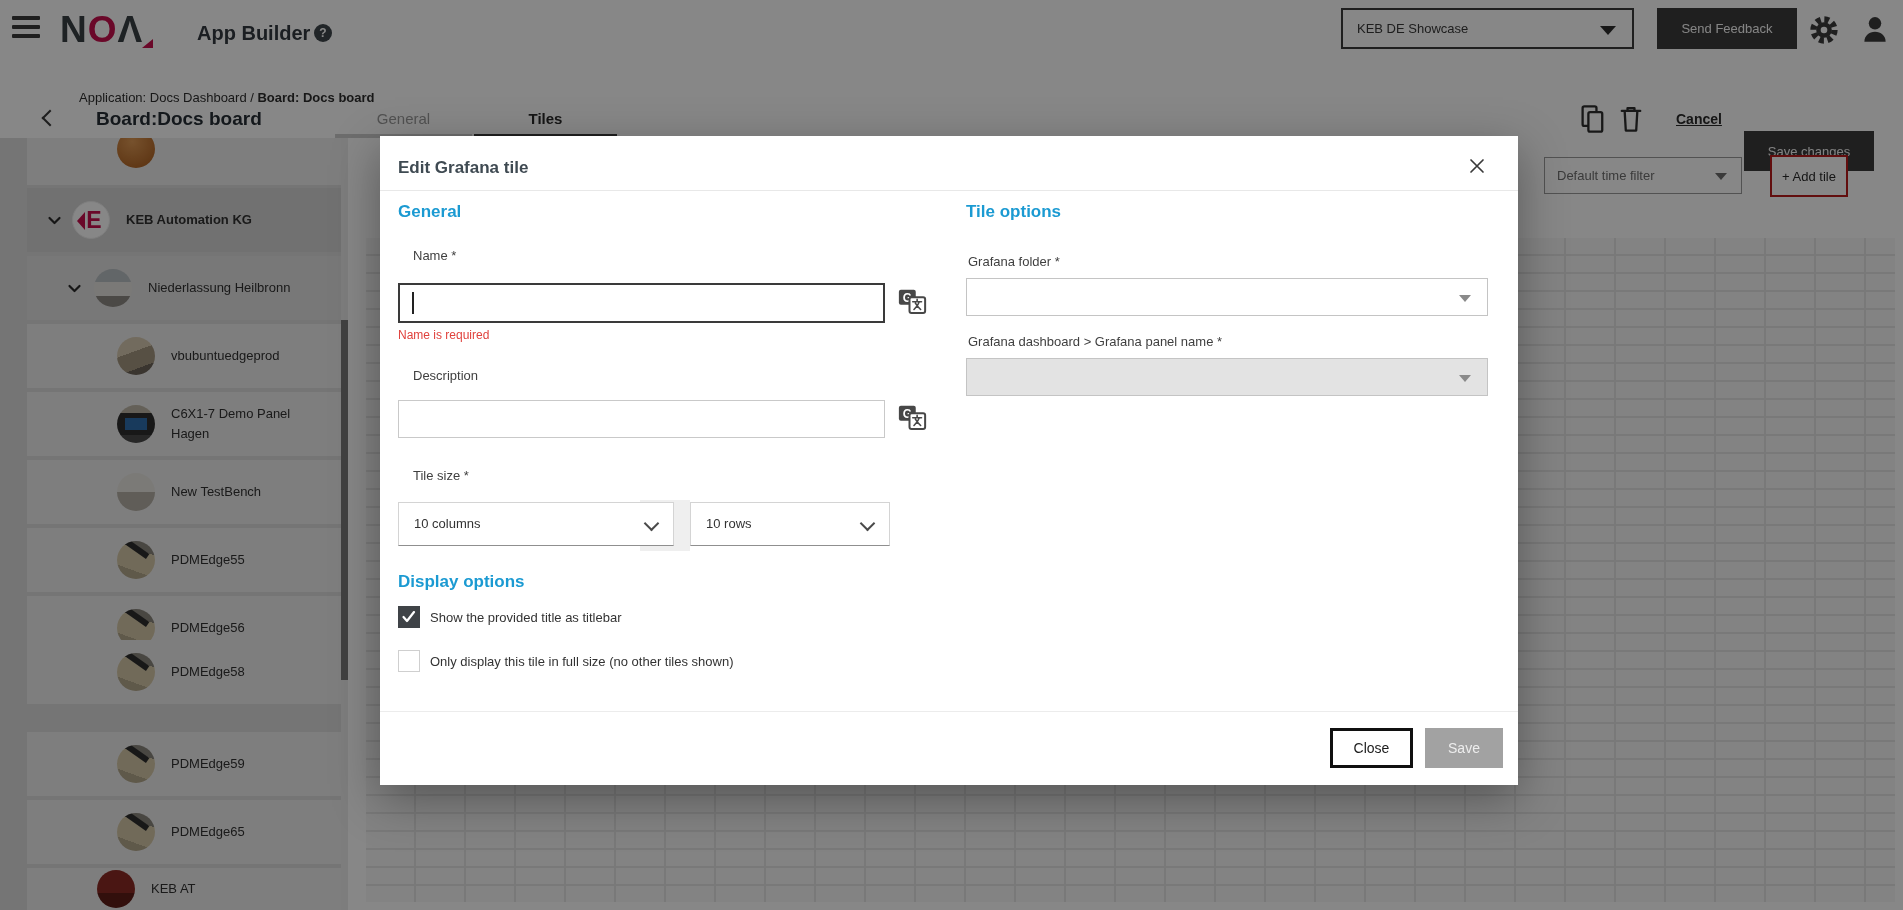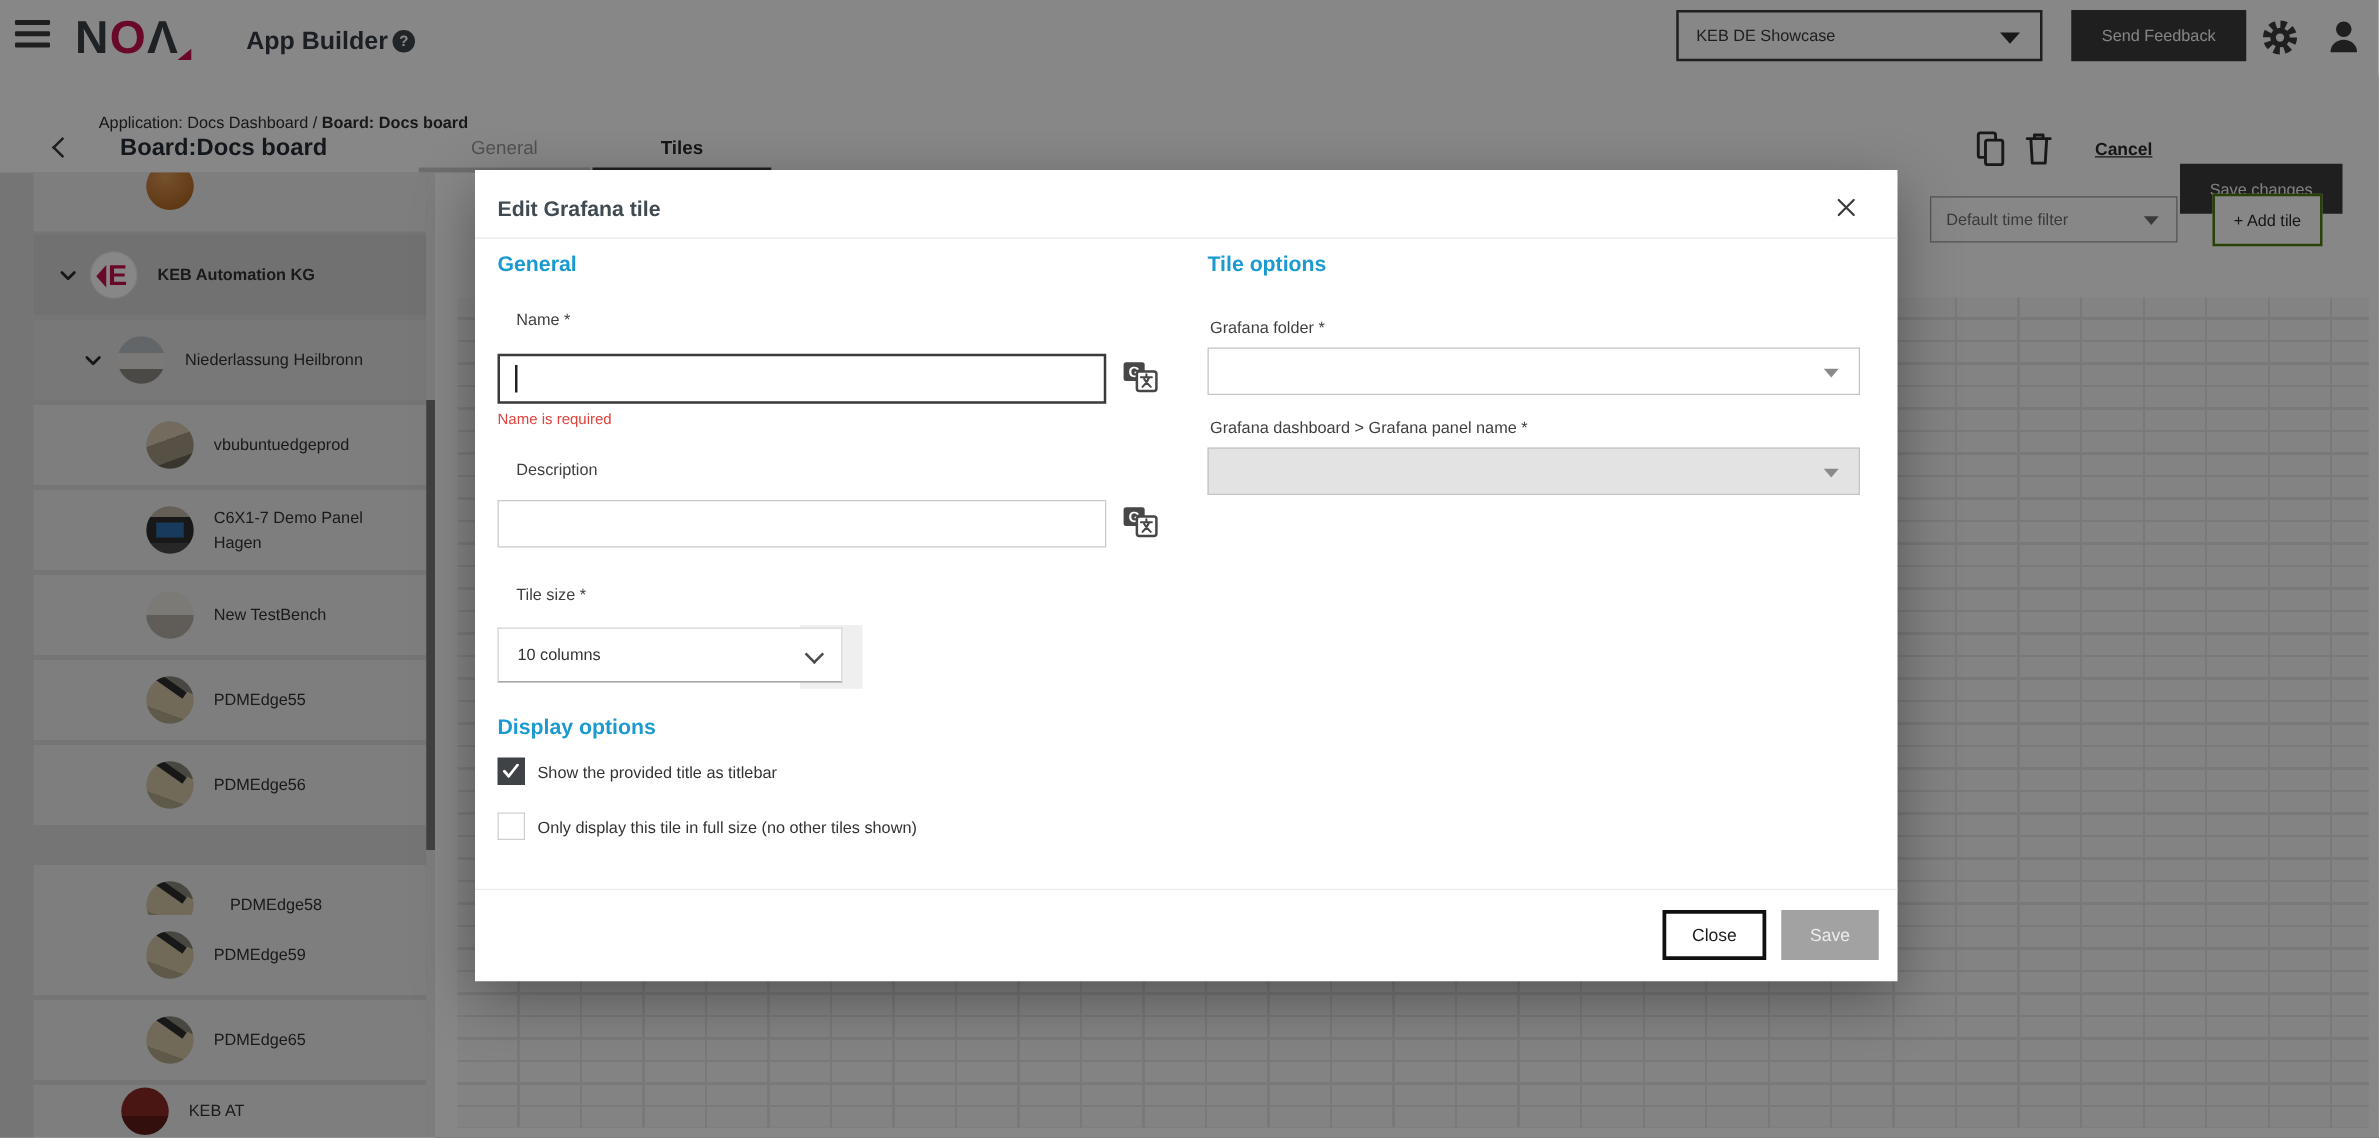--- a/index.html
+++ b/index.html
@@ -41,21 +41,21 @@
   .copy-btn{left:1580px;} .trash-btn{left:1618px;}
   .cancel-link{position:absolute;left:1670px;top:110px;font-size:14px;font-weight:700;color:#2b2b2b;
        text-decoration:underline;background:none;border:none;font-family:"Liberation Sans",sans-serif;}
   .save-changes{position:absolute;left:1744px;top:103px;width:130px;height:40px;background:#3c3c3c;
        color:#f5f5f5;font-size:13px;border:none;font-family:"Liberation Sans",sans-serif;margin-top:28px;}
   .time-filter{position:absolute;left:1544px;top:157px;width:198px;height:37px;border:1px solid #9b9b9b;
        background:#fff;box-sizing:border-box;}
   .time-filter .val{position:absolute;left:12px;top:10px;font-size:13px;color:#6f6f6f;}
   .time-filter .tri{position:absolute;right:14px;top:15px;width:0;height:0;
        border-left:6px solid transparent;border-right:6px solid transparent;border-top:7px solid #6f6f6f;}
-  .add-tile{position:absolute;left:1770px;top:155px;width:88px;height:42px;border:2px solid #4d7c0f;
+  .add-tile{position:absolute;left:1770px;top:155px;width:78px;height:42px;border:2px solid #b91c1c;
        background:#fff;font-size:13px;color:#2b2b2b;font-family:"Liberation Sans",sans-serif;box-sizing:border-box;}
 
   
   .grid{position:absolute;left:366px;top:238px;width:1529px;height:664px;background-color:#f8f8f8;
      background-image:repeating-linear-gradient(to right,transparent 0 48px,#e4e4e4 48px 50px),
                       repeating-linear-gradient(to bottom,transparent 0 16px,#e4e4e4 16px 18px);}
 
   
   .sidebar{position:absolute;left:0;top:138px;width:348px;height:772px;background:#dedede;z-index:2;}
   .srow{position:absolute;left:27px;width:314px;background:#efefef;display:flex;align-items:center;cursor:pointer;}
@@ -244,21 +244,21 @@
     <div class="srow lv3" style="top:390px;height:64px;">
       <span class="av av-edge"></span>
       <span class="label">PDMEdge55</span>
     </div>
 
     <div class="srow lv3" style="top:458px;height:64px;">
       <span class="av av-edge"></span>
       <span class="label">PDMEdge56</span>
     </div>
 
-    <div class="srow lv3" style="top:554px;height:64px;gap:13px;">
+    <div class="srow lv3" style="top:502px;height:64px;">
       <span class="av av-edge"></span>
       <span class="label">PDMEdge58</span>
     </div>
 
     <div class="srow lv3" style="top:594px;height:64px;">
       <span class="av av-edge"></span>
       <span class="label">PDMEdge59</span>
     </div>
 
     <div class="srow lv3" style="top:662px;height:64px;">
@@ -313,20 +313,24 @@
         <path d="M12.6 12.6h7M16.1 10.7v1.9M13.6 18.8c1.6-1.5 3.4-3.6 4.1-5.9M18.9 18.8c-1.6-1.5-3.2-3.3-4.2-5.1" fill="none" stroke="#474747" stroke-width="1.3" stroke-linecap="round"></path>
       </svg>
     </button>
 
     <div class="fld-label" style="left:33px;top:332px;">Tile size *</div>
     <div class="xbox">x</div>
     <div class="sel cols">
       <span class="val">10 columns</span>
       <span class="chev-sel"></span>
     </div>
+    <div class="sel rows">
+      <span class="val">10 rows</span>
+      <span class="chev-sel"></span>
+    </div>
 
     <div class="sec-heading" style="left:18px;top:436px;">Display options</div>
     <div class="cb on" style="top:470px;">
       <svg width="14" height="12" viewBox="0 0 14 12">
           <path d="M1.5 6l3.5 4 7-9" fill="none" stroke="#fff" stroke-width="2.2" stroke-linecap="round" stroke-linejoin="round"></path>
         </svg>
     </div>
     <div class="cb-label" style="top:474px;">Show the provided title as titlebar</div>
     <div class="cb off" style="top:514px;"></div>
     <div class="cb-label" style="top:518px;">Only display this tile in full size (no other tiles shown)</div>

